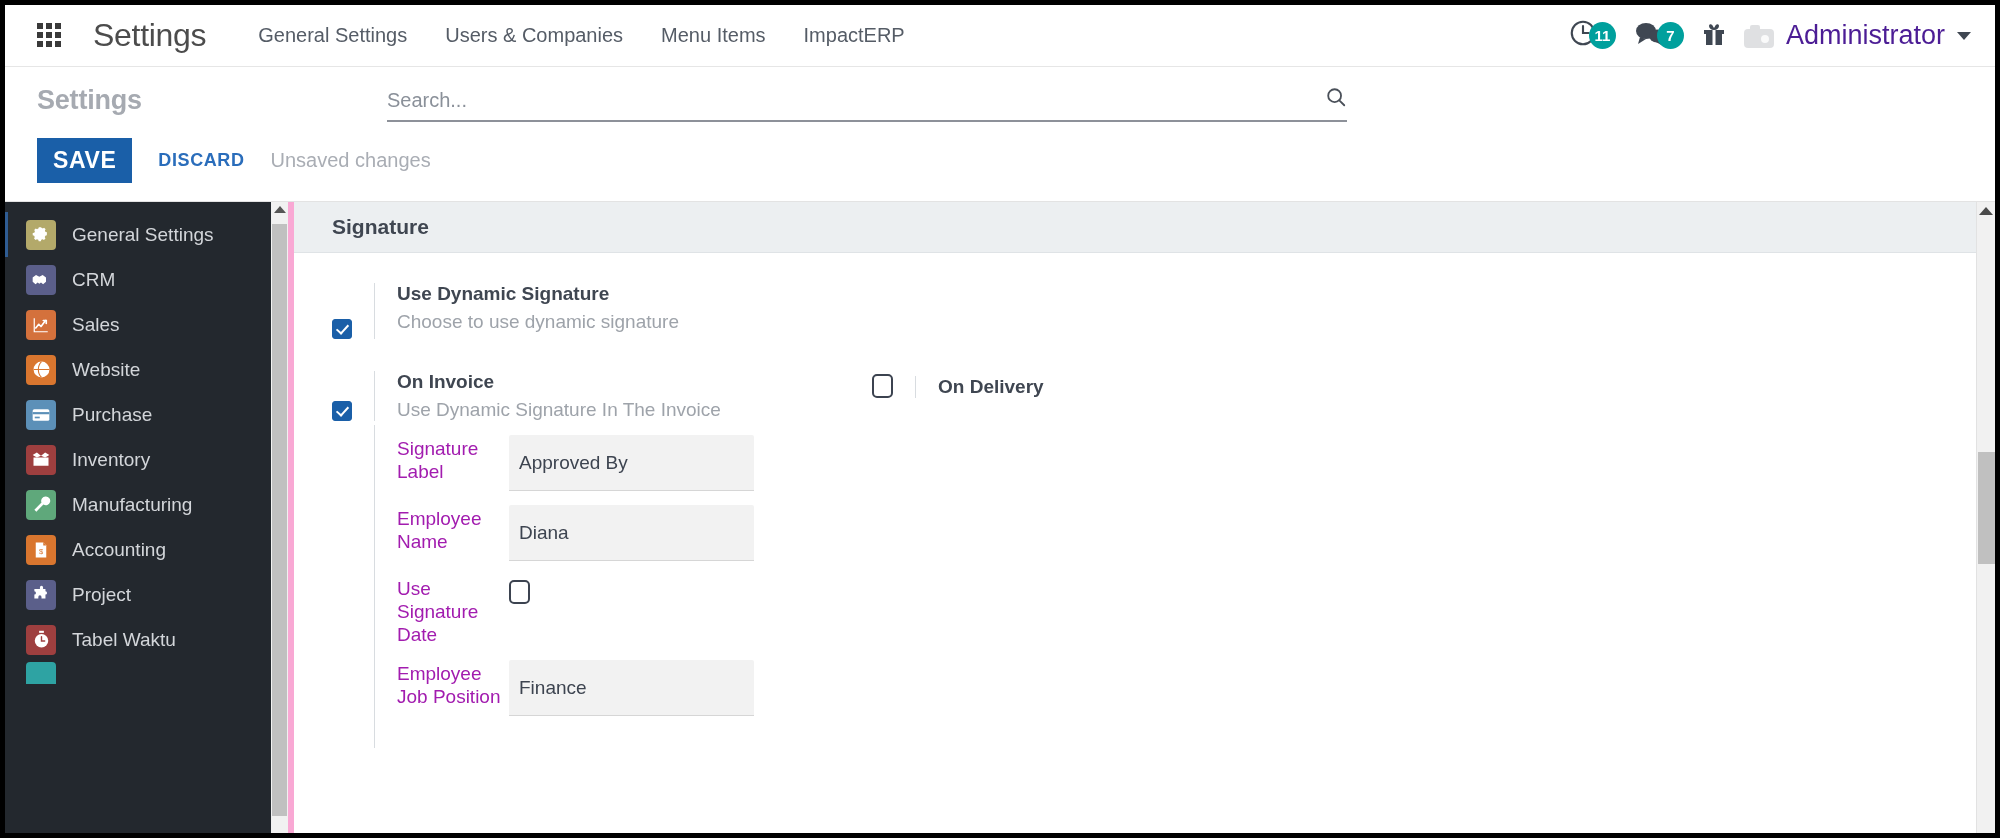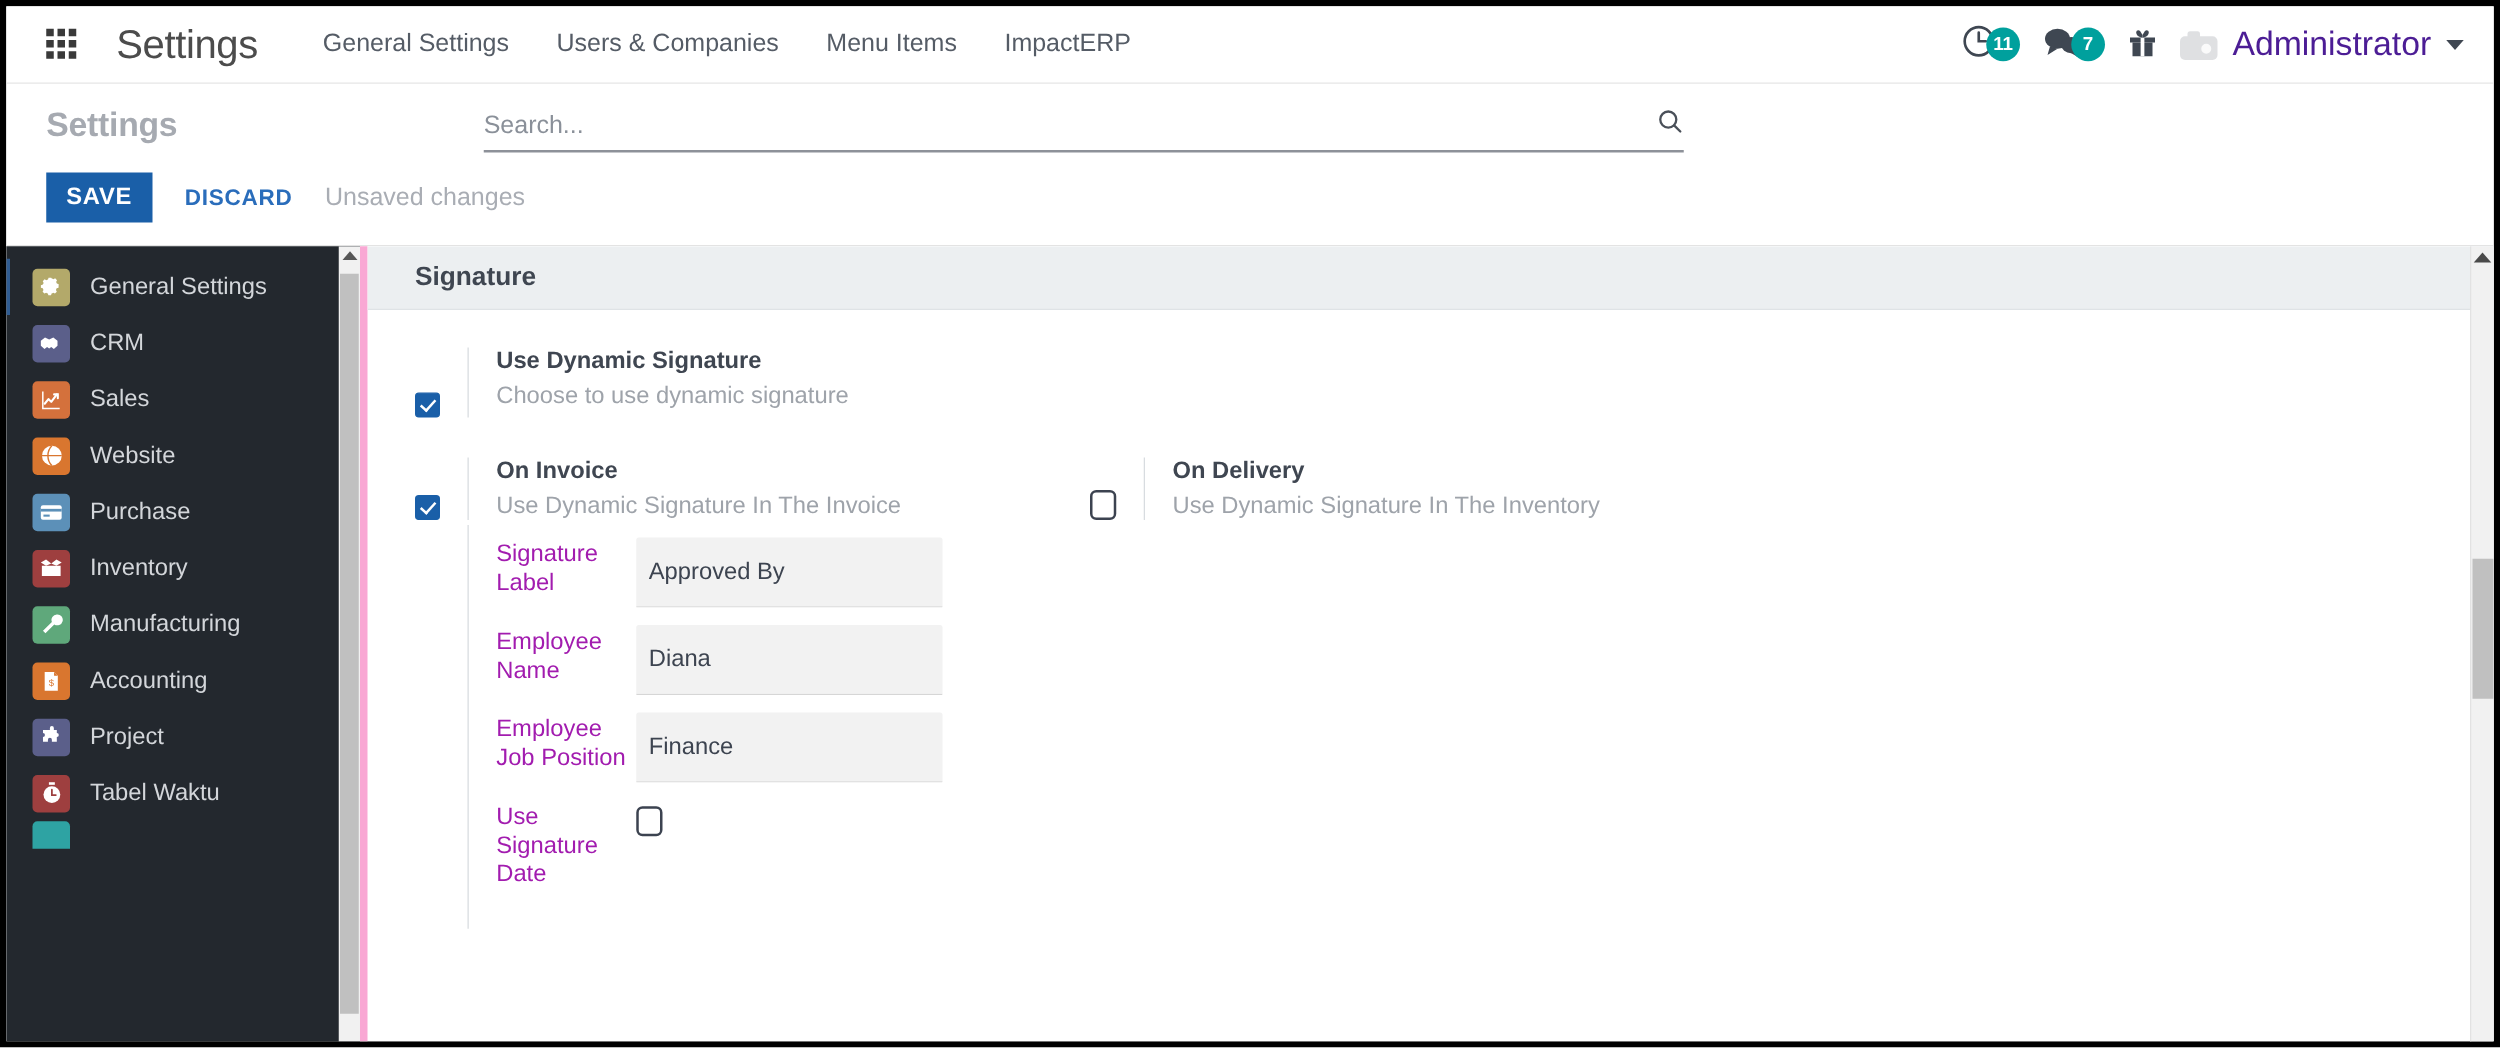--- a/index.html
+++ b/index.html
@@ -138,21 +138,21 @@
   .search-icon { font-size: 22px; color: #4a5059; cursor: pointer; }
   .cp-row2 {
     display: flex; align-items: center;
     gap: 26px;
     padding: 16px 0 18px 0;
   }
   .btn-save {
     background: #1a5fa8;
     color: #ffffff;
     border: none;
-    font-size: 19px;
+    font-size: 23px;
     font-weight: 700;
     letter-spacing: .6px;
     padding: 9px 16px;
     cursor: pointer;
     font-family: "Liberation Sans", sans-serif;
   }
   .btn-discard {
     background: transparent;
     border: none;
     color: #2a6dbb;
@@ -586,49 +586,48 @@
             <div class="setting-text" style="min-height:auto;">
               <div class="setting-title">On Invoice</div>
               <div class="setting-sub">Use Dynamic Signature In The Invoice</div>
             </div>
           </div>
 
           <div class="setting-col right-col">
             <span class="cb unchecked"></span>
             <div class="setting-text" style="min-height:auto;">
               <div class="setting-title">On Delivery</div>
-              <div class="setting-sub">Use Dynamic Signature In The Inventory</div>
             </div>
           </div>
         </div>
 
         <div class="sub-fields">
 
           <div class="field-row">
             <div class="field-label">Signature Label</div>
             <input class="field-input" type="text" value="Approved By" style="">
           </div>
 
           <div class="field-row">
             <div class="field-label">Employee Name</div>
             <input class="field-input" type="text" value="Diana" style="">
-          </div>
-
-          <div class="field-row">
-            <div class="field-label">Employee Job Position</div>
-            <input class="field-input" type="text" value="Finance" style="">
           </div>
 
           <div class="field-row">
             <div class="field-label">Use Signature Date</div>
             <div class="field-cb-wrap">
               <span class="cb unchecked"></span>
             </div>
           </div>
 
+          <div class="field-row">
+            <div class="field-label">Employee Job Position</div>
+            <input class="field-input" type="text" value="Finance" style="">
+          </div>
+
         </div>
       </div>
 
       <div class="content-scroll">
         <span class="up"></span>
         <span class="thumb"></span>
       </div>
     </div>
 
   </div>

